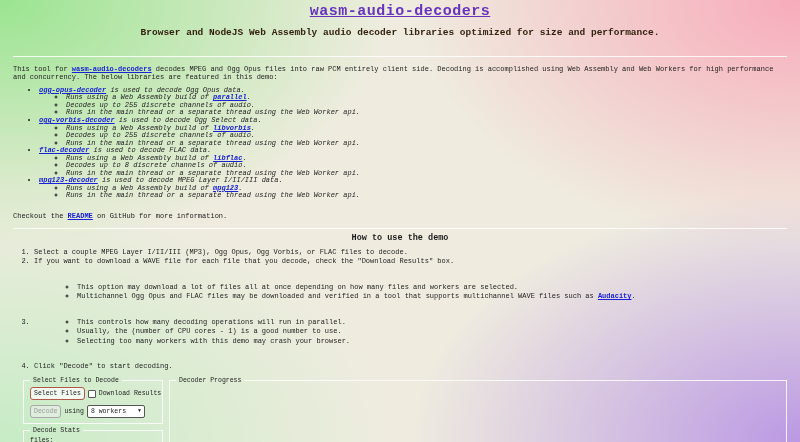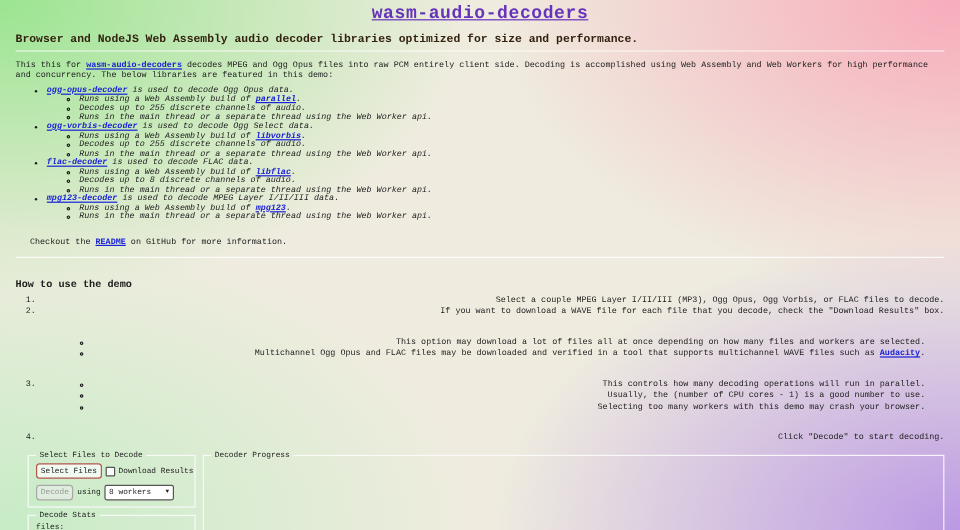--- a/index.html
+++ b/index.html
@@ -11,29 +11,29 @@
     background:
       radial-gradient(ellipse 70% 80% at 0% 0%,   rgba(150,228,140,0.95), rgba(150,228,140,0) 70%),
       radial-gradient(ellipse 70% 80% at 100% 0%, rgba(248,168,185,0.95), rgba(248,168,185,0) 70%),
       radial-gradient(ellipse 70% 80% at 100% 100%, rgba(184,148,228,0.95), rgba(184,148,228,0) 70%),
       radial-gradient(ellipse 70% 80% at 0% 100%, rgba(196,236,196,0.95), rgba(196,236,196,0) 70%),
       #efecdf;
   }
   .content { padding: 0 13px; }
   h1 { margin: 3px 0 0; text-align: center; font-size: 15px; font-weight: 700; letter-spacing: .5px; }
   .title-link { color: #6633bb; text-decoration: underline; }
-  .subtitle { margin: 7px 0 4px; text-align: left; font-size: 9.5px; font-weight: 700; color: #33220f; }
+  .subtitle { margin: 7px 0 18px; text-align: center; font-size: 9.5px; font-weight: 700; color: #33220f; }
   hr { border: none; border-top: 1px solid rgba(255,255,255,0.85); margin: 0; }
   .lnk { color: #1a22d6; font-weight: 700; text-decoration: underline; }
   .intro { margin: 8px 0 0; line-height: 1.2; }
   ul.libs { margin: 5px 0 12px; padding-left: 26px; line-height: 1.08; list-style: disc; font-style: italic; }
   ul.sub { list-style: circle; margin: 0; padding-left: 27px; }
-  .readme { margin: 10px 12px 8px; }
-  h2 { font-size: 8.5px; margin: 17px 0 0; font-weight: 700; }
-  ol.steps { margin: 5px 0 0; padding-left: 21px; line-height: 1.35; text-align: right; }
+  .readme { margin: 10px 0 8px; }
+  h2 { font-size: 8.5px; margin: 4px 0 0; font-weight: 700; text-align: center; }
+  ol.steps { margin: 5px 0 0; padding-left: 21px; line-height: 1.35; }
   ol.steps ul { list-style: circle; margin: 16px; padding-left: 27px; }
   .bold, b { font-weight: 400; }
   .controls-row { display: flex; gap: 6px; margin: 6px 0 0 10px; align-items: stretch; font-size: 6.5px; }
   .left-col { width: 140px; flex: none; display: flex; flex-direction: column; gap: 3px; }
   fieldset.fs { border: 1px solid rgba(252,252,252,0.9); margin: 0; padding: 2px 6px 5px; min-width: 0; }
   legend { padding: 0 3px; font-size: 6.5px; color: #222; }
   .file-row, .decode-row { display: flex; align-items: center; gap: 3px; white-space: nowrap; }
   .file-row { margin: 1px 0 5px; }
   .btn {
     font-family: inherit; font-size: 6.5px; color: #222;
@@ -50,21 +50,21 @@
 </head>
 <body>
 
 <div class="content">
 
   <h1><a href="#" class="title-link">wasm-audio-decoders</a></h1>
   <p class="subtitle">Browser and NodeJS Web Assembly audio decoder libraries optimized for size and performance.</p>
 
   <hr>
 
-  <p class="intro"><span>This this for </span><a href="#" class="lnk">wasm-audio-decoders</a><span> decodes MPEG and Ogg Opus files into raw PCM entirely client side. Decoding is accomplished using Web Assembly and Web Workers for high performance and concurrency. The below libraries are featured in this demo:</span></p>
+  <p class="intro"><span>This tool for </span><a href="#" class="lnk">wasm-audio-decoders</a><span> decodes MPEG and Ogg Opus files into raw PCM entirely client side. Decoding is accomplished using Web Assembly and Web Workers for high performance and concurrency. The below libraries are featured in this demo:</span></p>
 
   <ul class="libs">
     <li><a href="#" class="lnk">ogg-opus-decoder</a><span> is used to decode Ogg Opus data.</span>
       <ul class="sub">
         <li><span>Runs using a Web Assembly build of </span><a href="#" class="lnk">parallel</a><span>.</span></li>
         <li><span>Decodes up to 255 discrete channels of audio.</span></li>
         <li><span>Runs in the main thread or a separate thread using the Web Worker api.</span></li>
       </ul>
     </li>
     <li><a href="#" class="lnk">ogg-vorbis-decoder</a><span> is used to decode Ogg Select data.</span>

